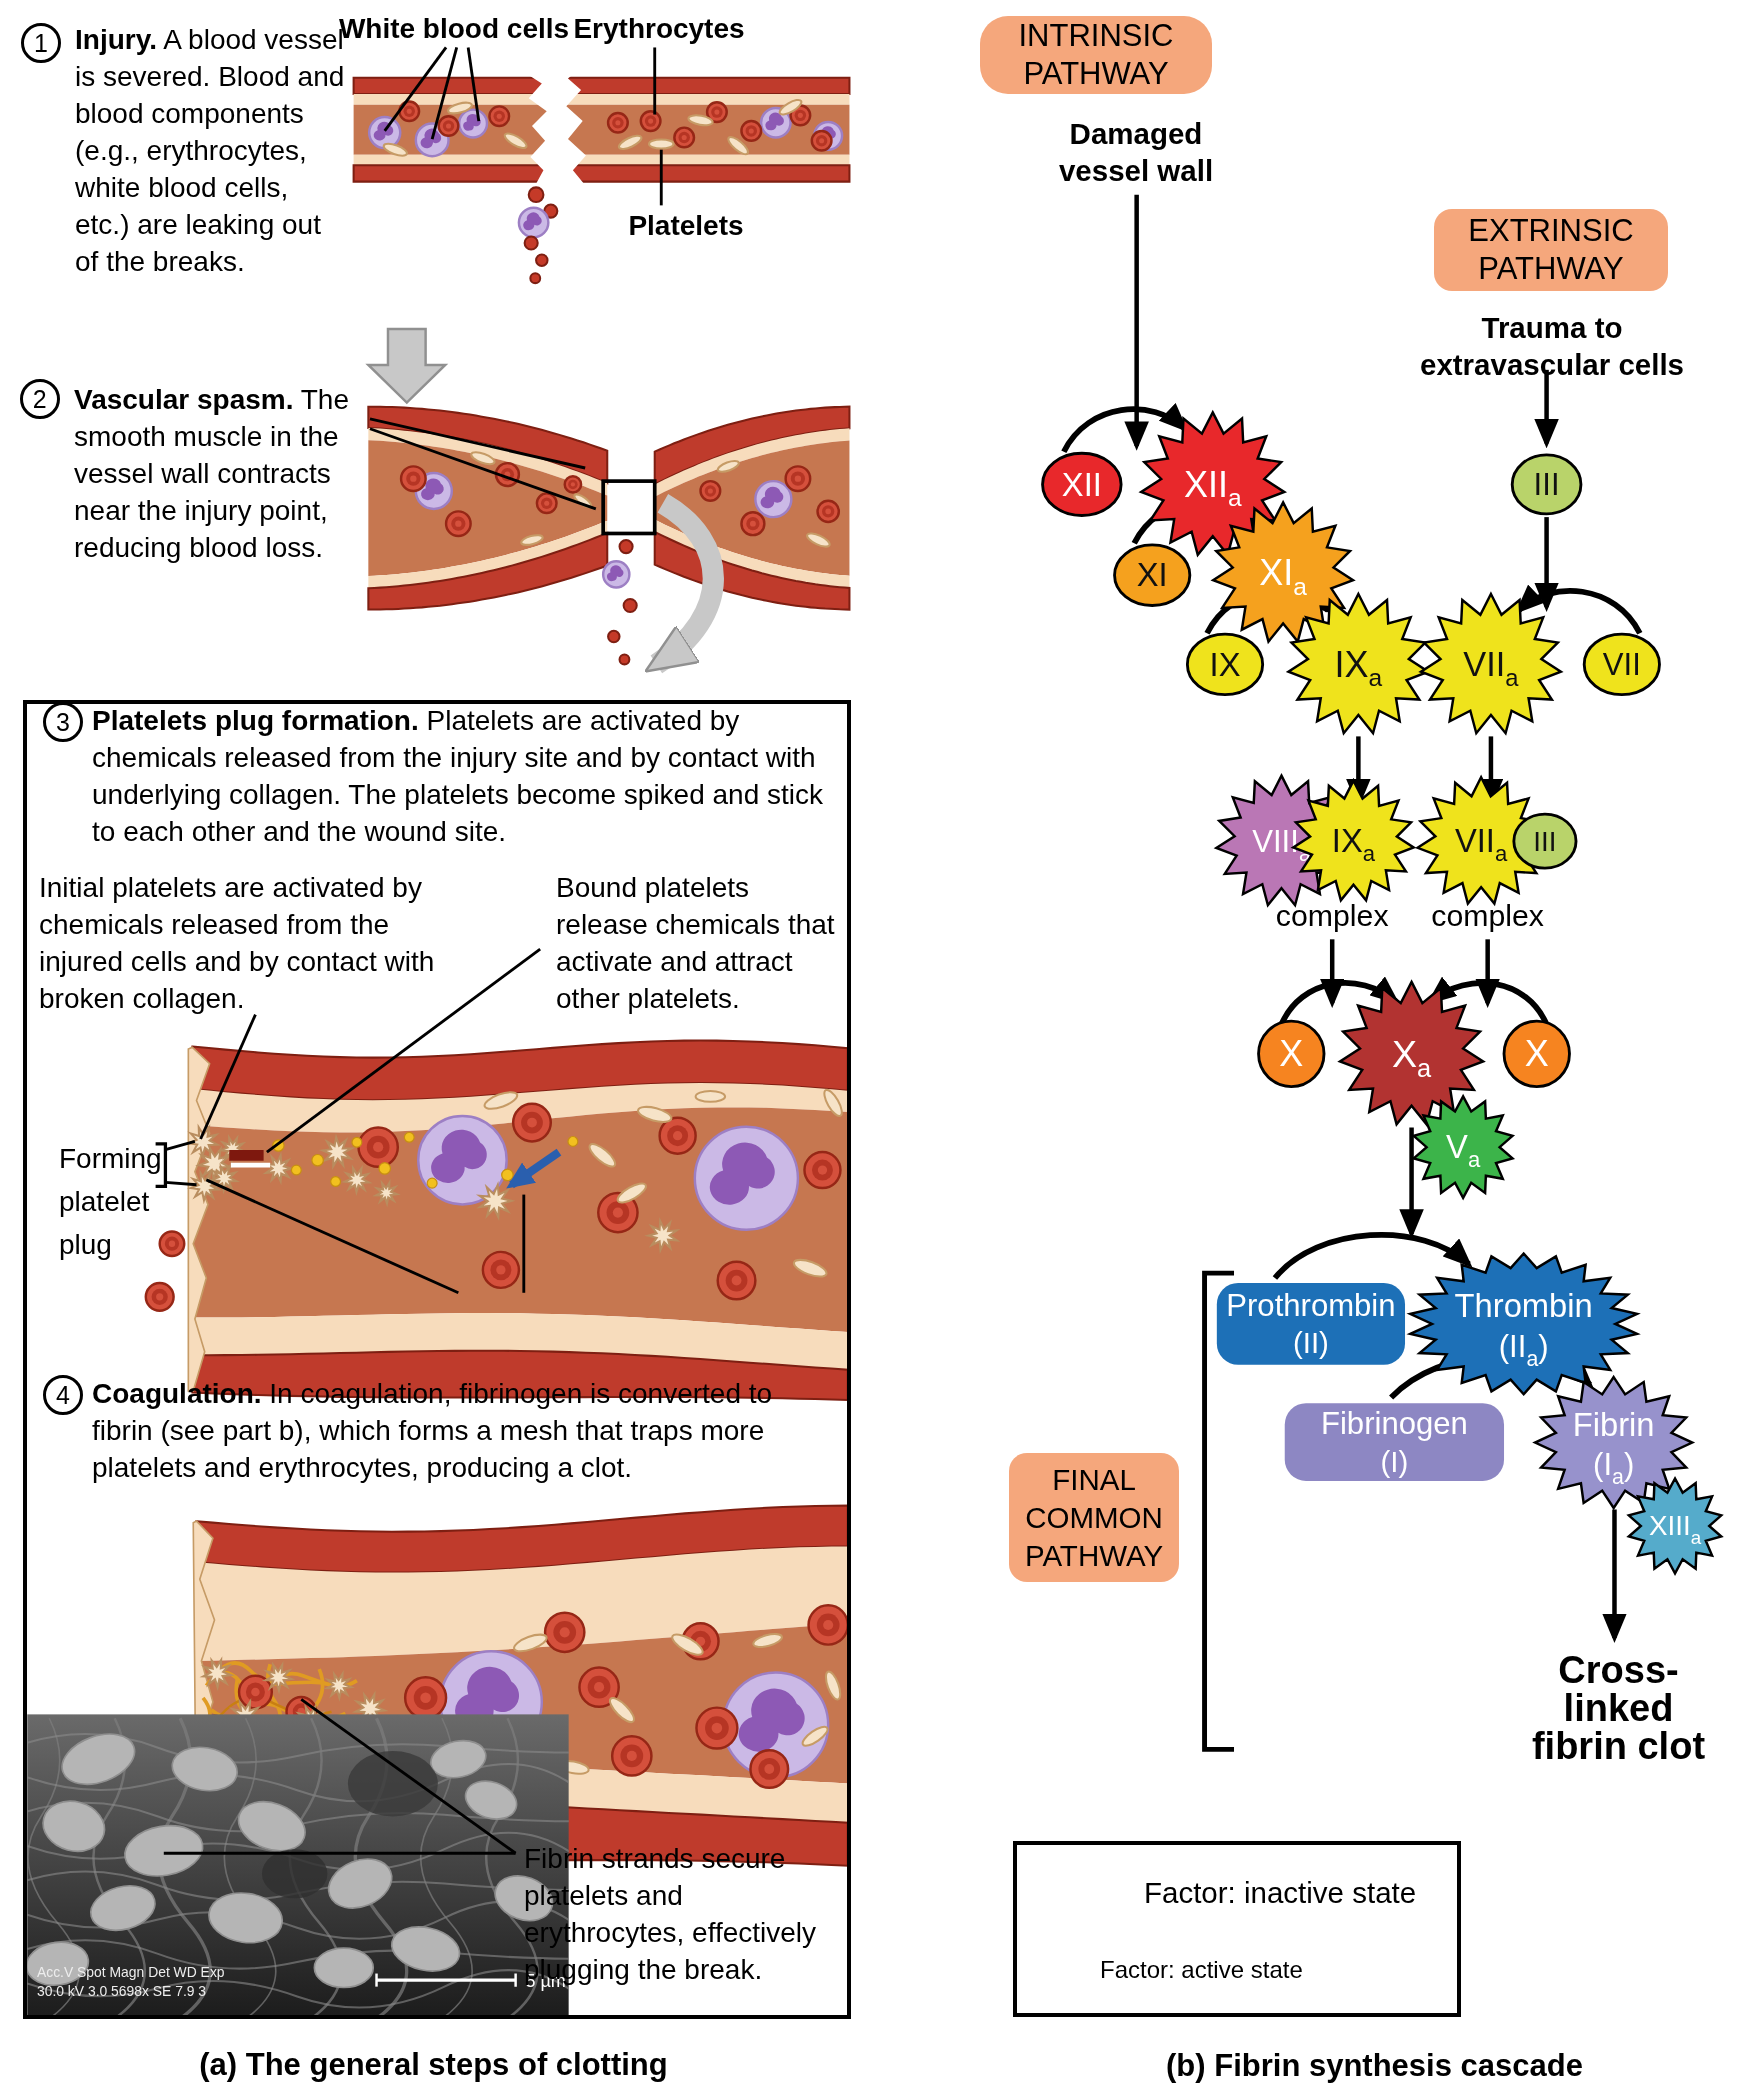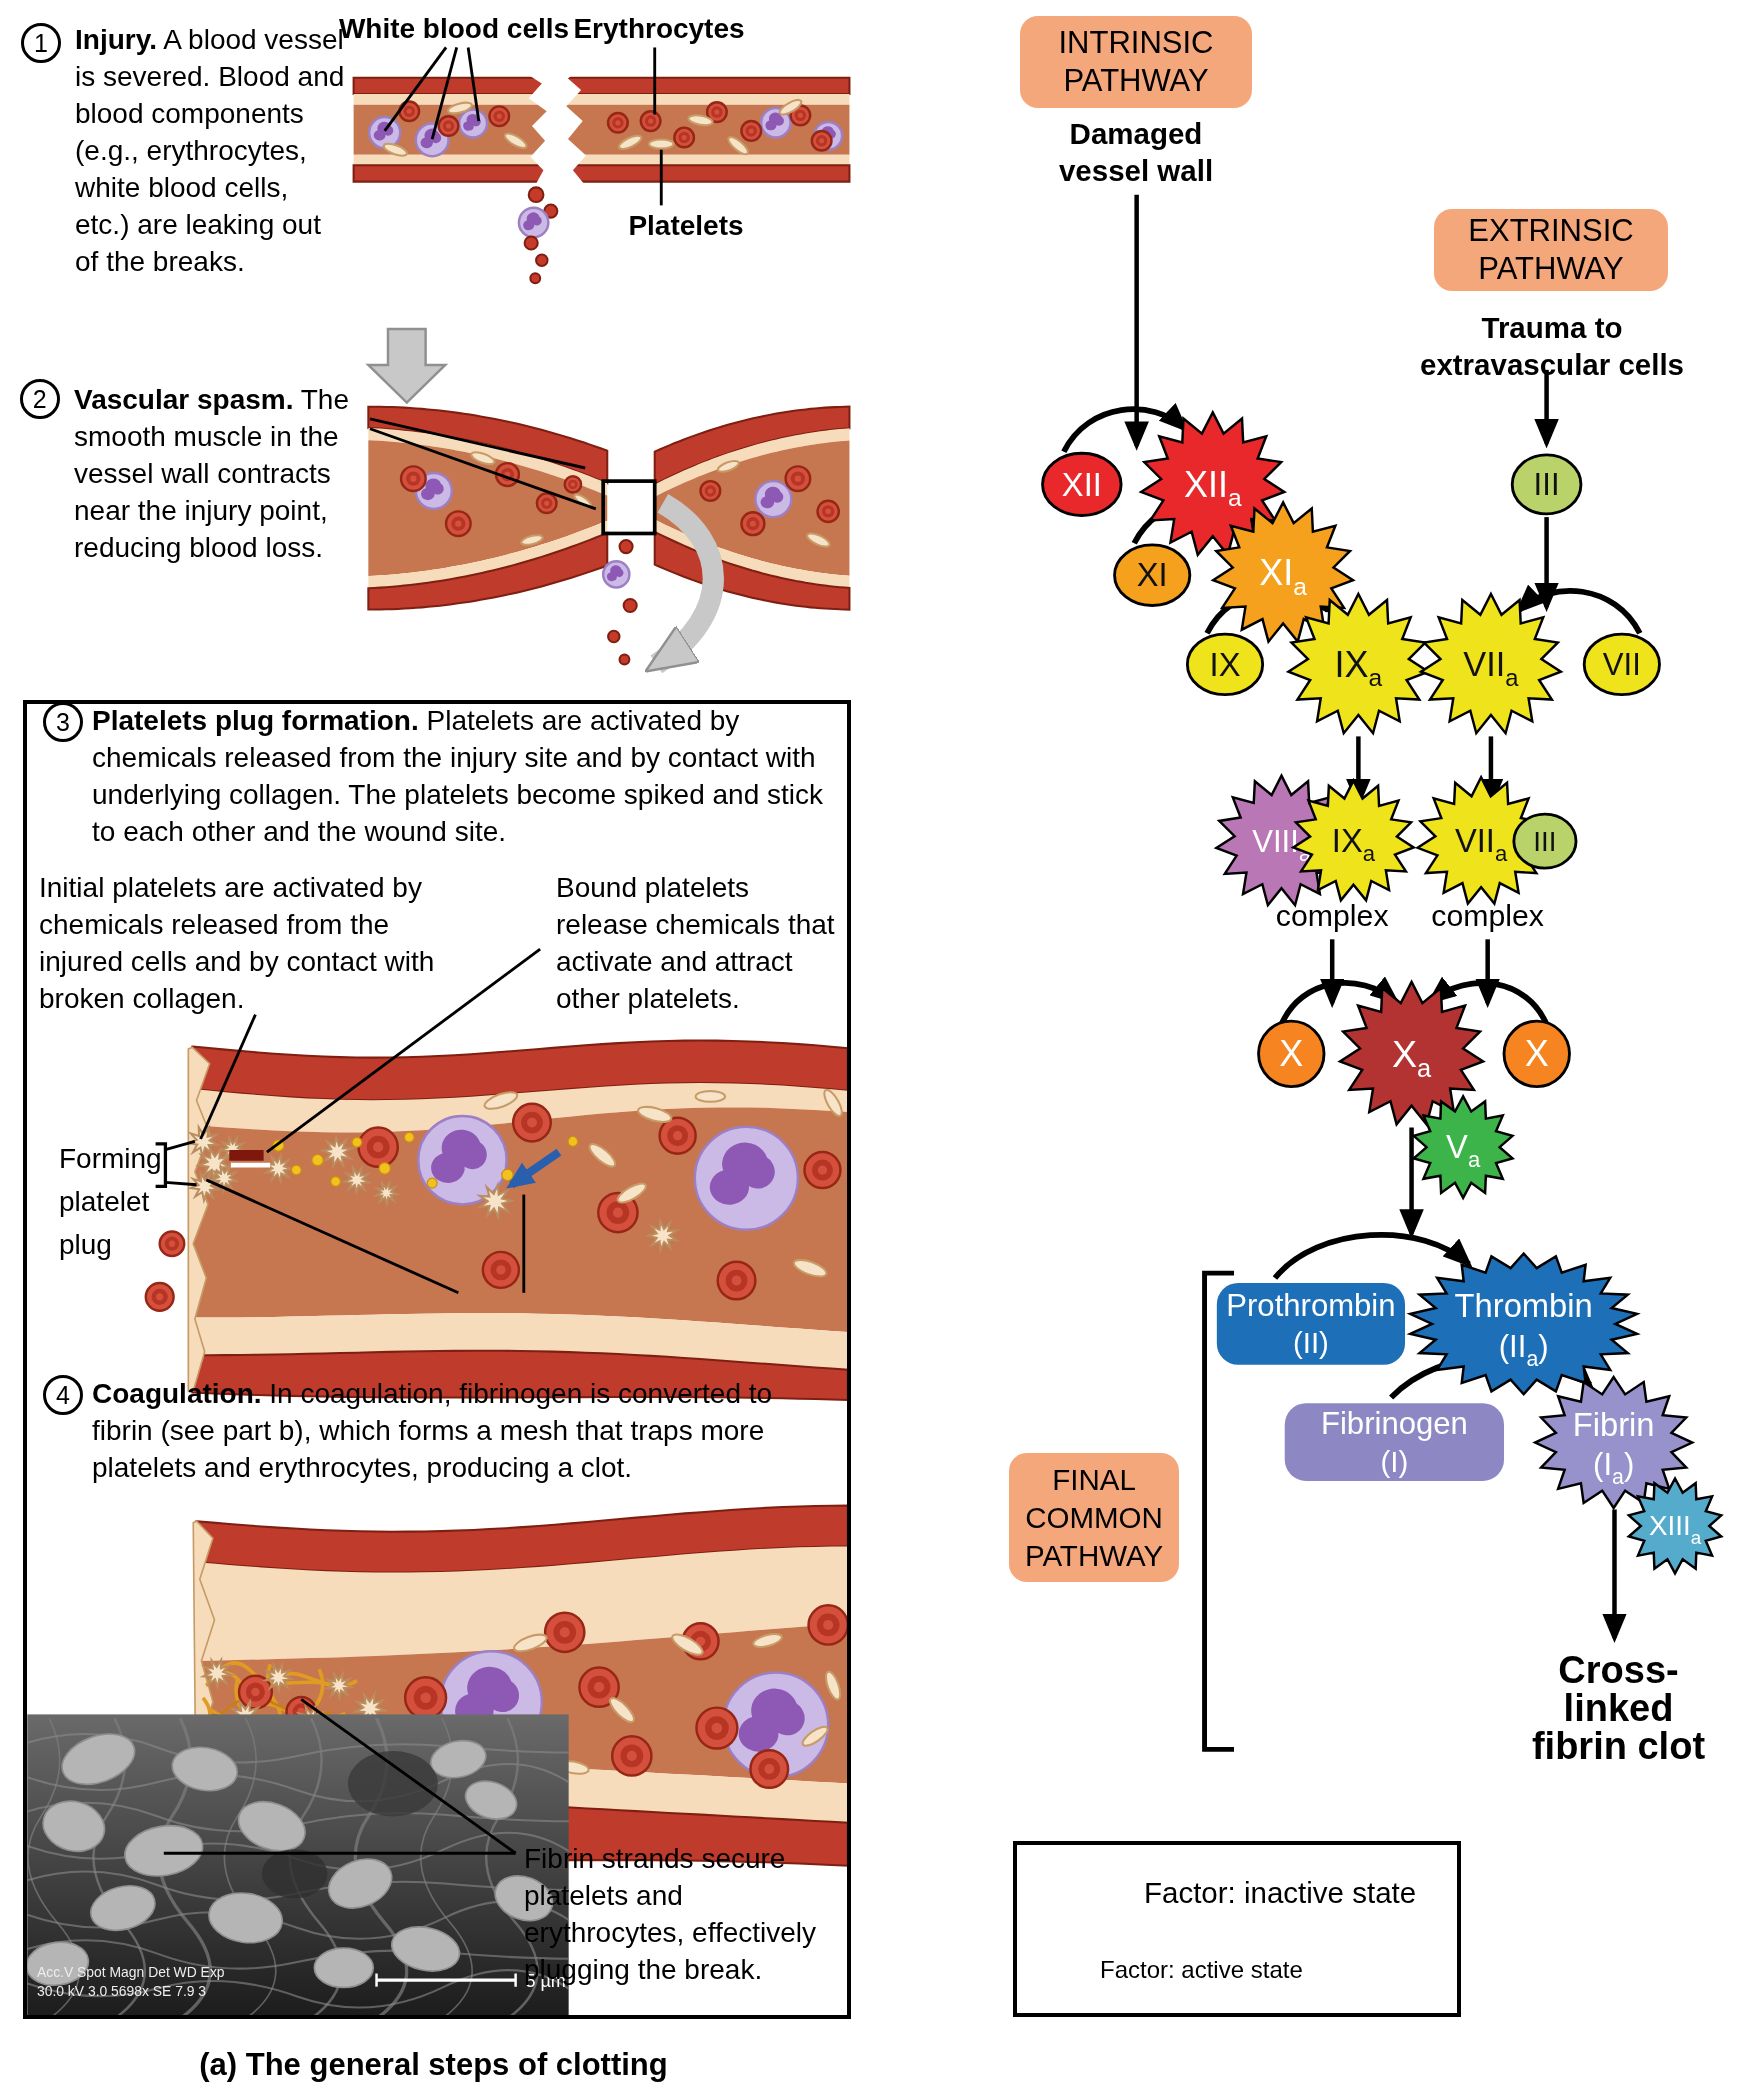--- a/index.html
+++ b/index.html
@@ -607,22 +607,23 @@
   <div class="txt ctr" style="left:327px;top:9.8px;width:254px;">White blood cells</div>
   <div class="txt ctr" style="left:573px;top:9.8px;width:172px;">Erythrocytes</div>
   <div class="txt ctr" style="left:606px;top:207px;width:160px;">Platelets</div>
 
   <div class="txt" style="left:39px;top:869px;width:426px;">Initial platelets are activated by chemicals released from the injured cells and by contact with broken collagen.</div>
   <div class="txt" style="left:556px;top:869px;width:286px;">Bound platelets release chemicals that activate and attract other platelets.</div>
   <div class="txt" style="left:23px;top:1137px;width:123px;line-height:43px;margin-left:36px;">Forming platelet plug</div>
   <div class="txt" style="left:524px;top:1840px;width:319px;">Fibrin strands secure platelets and erythrocytes, effectively plugging the break.</div>
 
   <div class="txt ctr caption" style="left:49px;top:2046px;width:769px;">(a) The general steps of clotting</div>
-
-  <div class="pathbox" style="left:1020px;top:16.4px;width:232px;height:92px;">INTRINSIC
+  <div class="txt ctr caption" style="left:1047px;top:2047px;width:655px;">(b) Fibrin synthesis cascade</div>
+
+  <div class="pathbox" style="left:980px;top:16.4px;width:232px;height:78px;border-radius:28px;">INTRINSIC
 PATHWAY</div>
   <div class="txt ctr" style="left:1046px;top:115px;width:180px;font-size:29.5px;">Damaged vessel wall</div>
   <div class="pathbox" style="left:1434px;top:209px;width:234px;height:82px;">EXTRINSIC
 PATHWAY</div>
   <div class="txt ctr" style="left:1417px;top:309px;width:270px;font-size:29.5px;">Trauma to extravascular cells</div>
   <div class="pathbox" style="left:1009px;top:1453px;width:170px;height:129px;font-size:29.5px;line-height:38px;">FINAL
 COMMON
 PATHWAY</div>
   <div class="txt ctr" style="left:1512px;top:1651px;width:213px;font-size:38px;line-height:38px;">Cross-linked fibrin clot</div>
 

